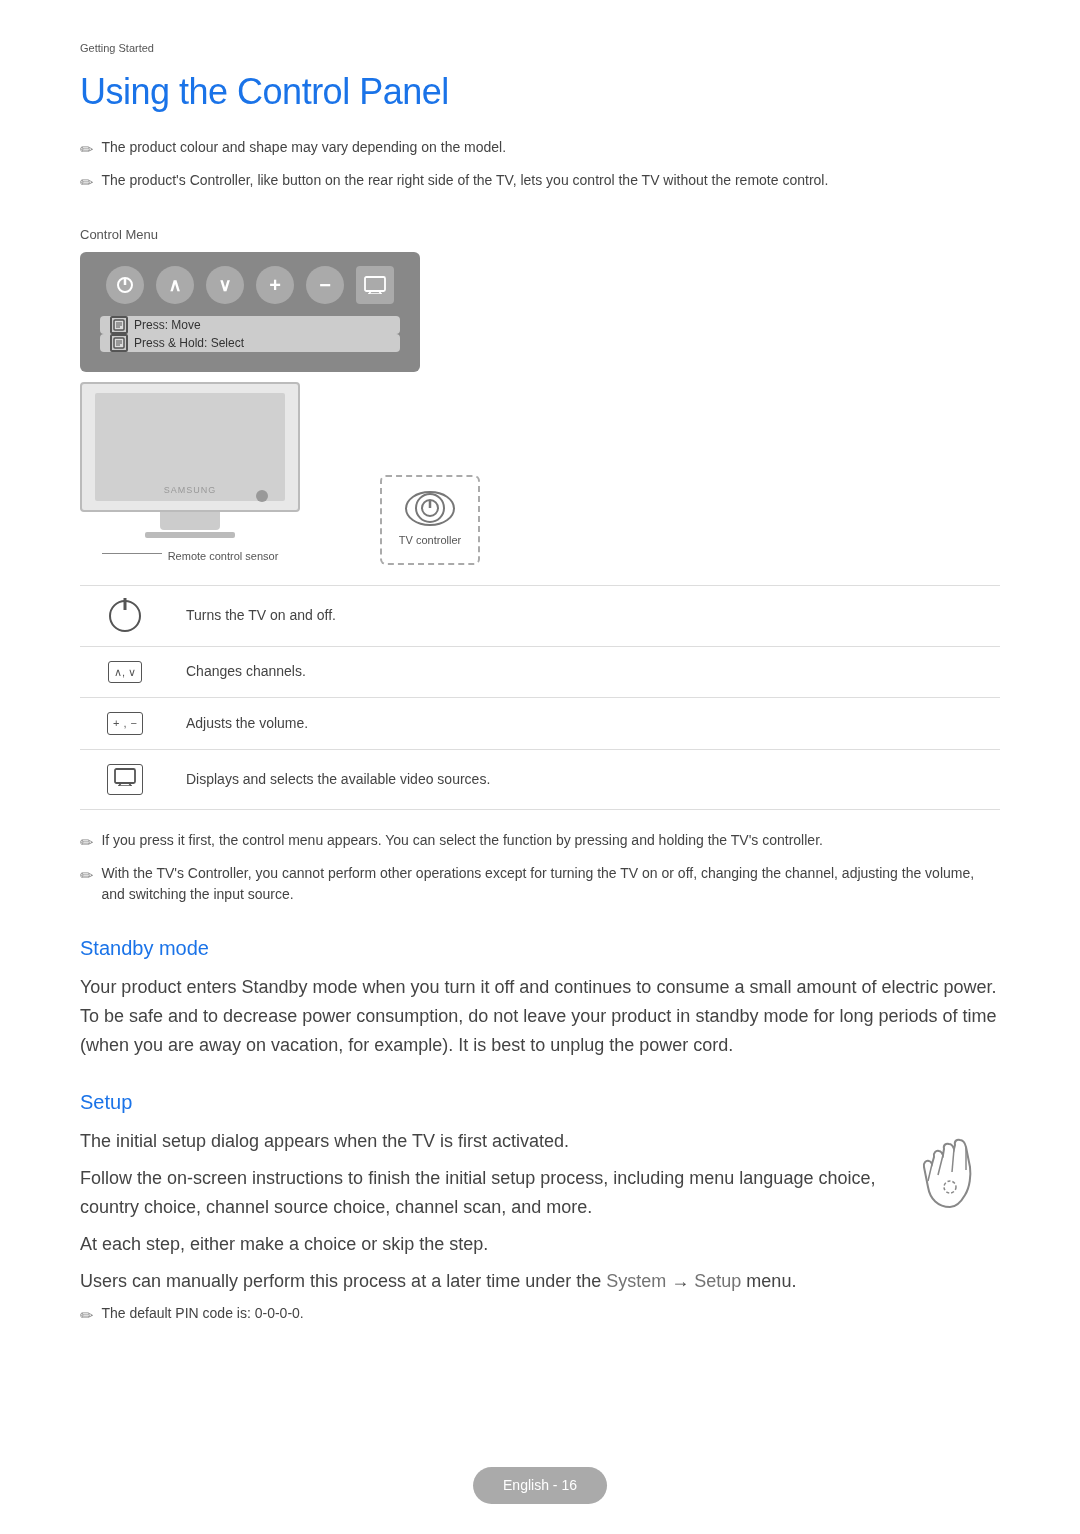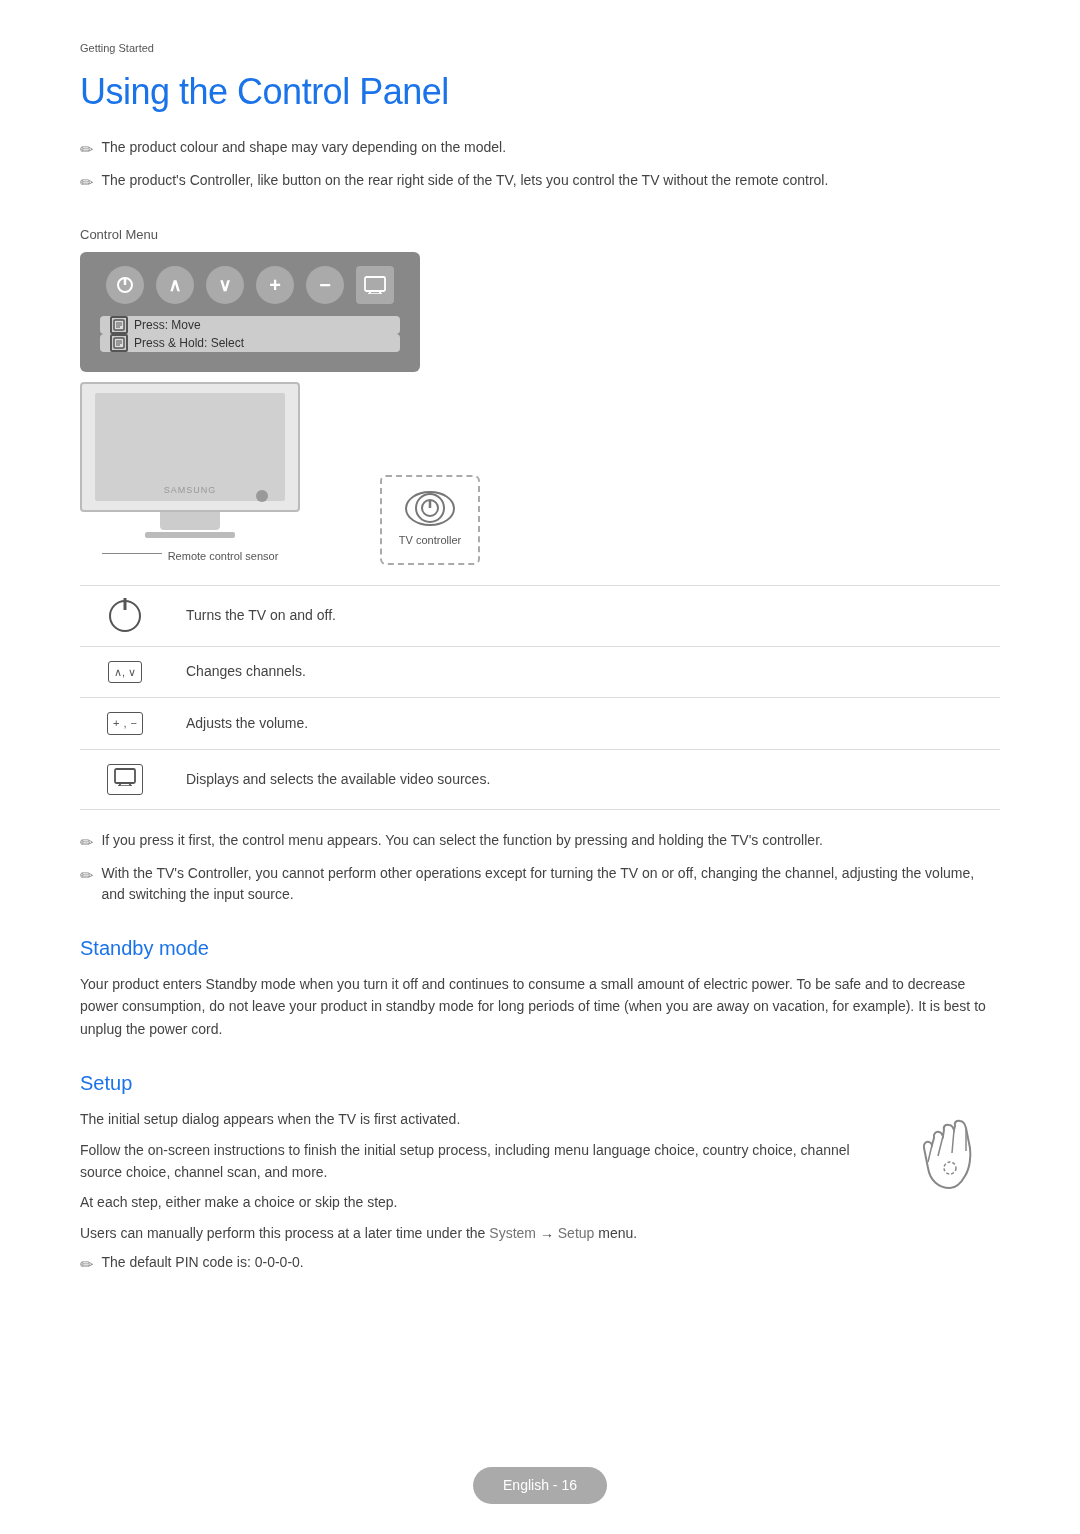--- a/index.html
+++ b/index.html
@@ -269,21 +269,21 @@
       font-size: 13px;
       color: #555;
     }
     .section-heading {
       font-size: 20px;
       font-weight: 400;
       color: #1a73e8;
       margin: 28px 0 10px 0;
     }
     .body-text {
-      font-size: 14px;
+      font-size: 18px;
       color: #444;
       line-height: 1.6;
       margin-bottom: 8px;
     }
     .link-text {
       color: #737373;
     }
     .page-footer {
       position: fixed;
       bottom: 30px;

